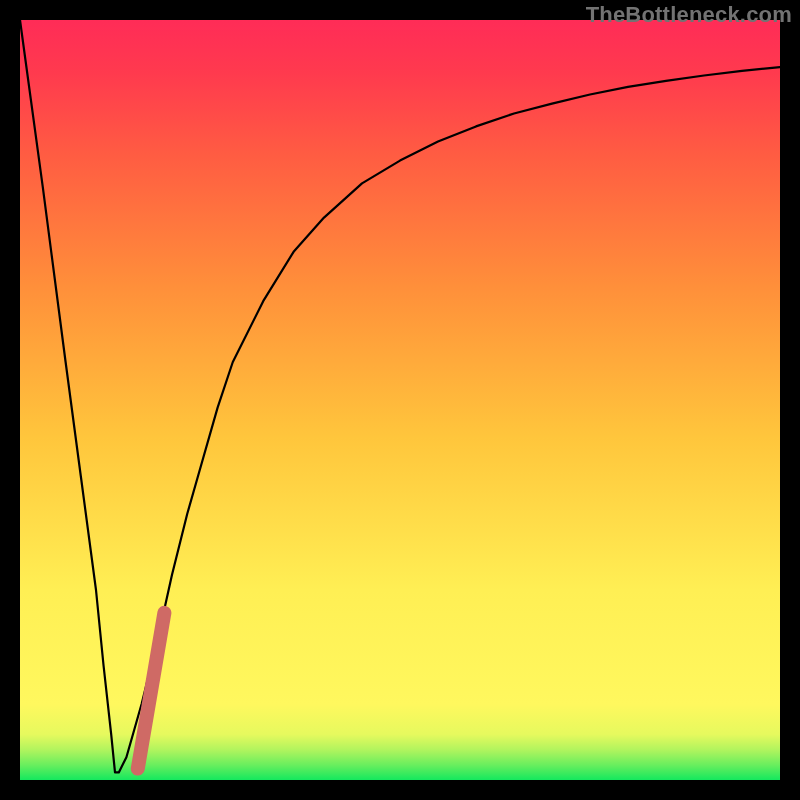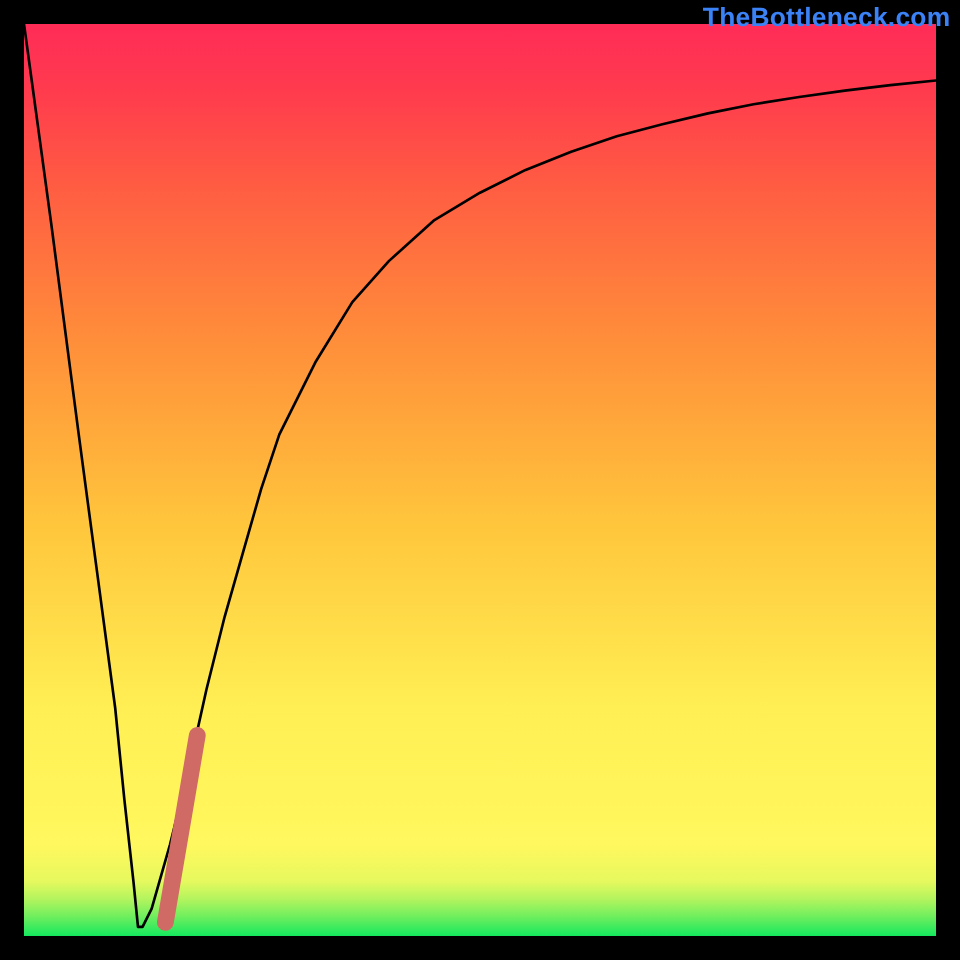--- a/index.html
+++ b/index.html
@@ -26,21 +26,21 @@
     height: 760px;
     overflow: hidden;
   }
   .watermark {
     position: absolute;
     top: 2px;
     right: 8px;
     font-family: Arial, Helvetica, sans-serif;
     font-size: 22px;
     font-weight: 600;
-    color: #3b82f6;
+    color: #737373;
     letter-spacing: 0.2px;
     z-index: 5;
   }
   svg {
     display: block;
   }
 </style>
 </head>
 <body>
 

